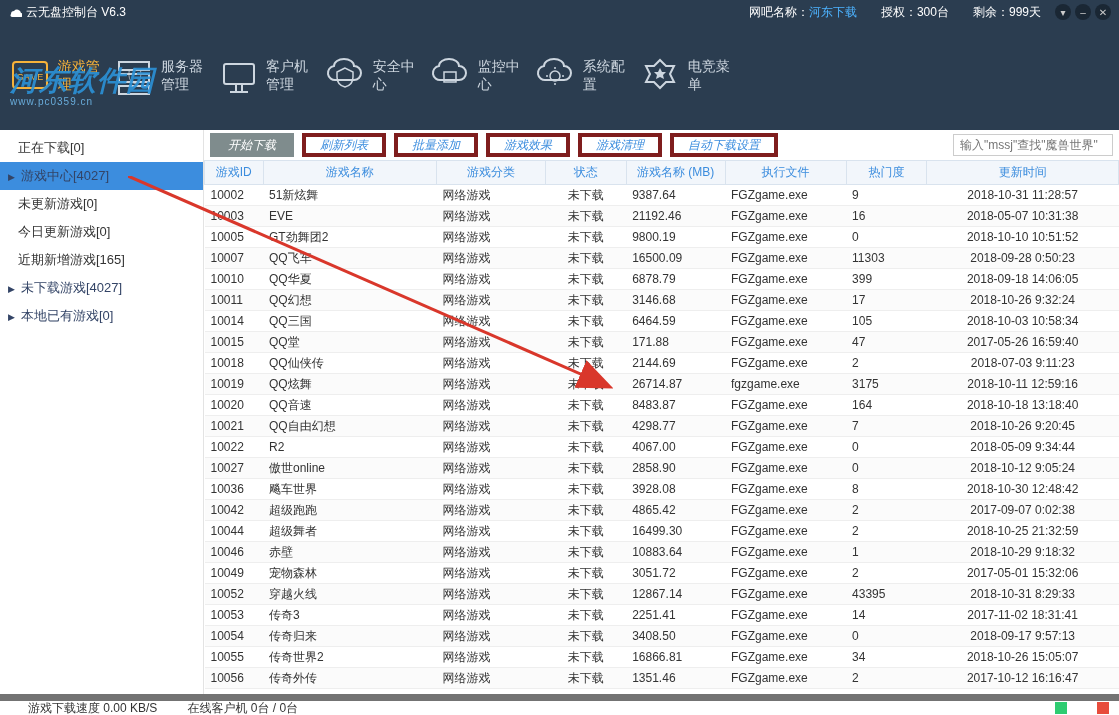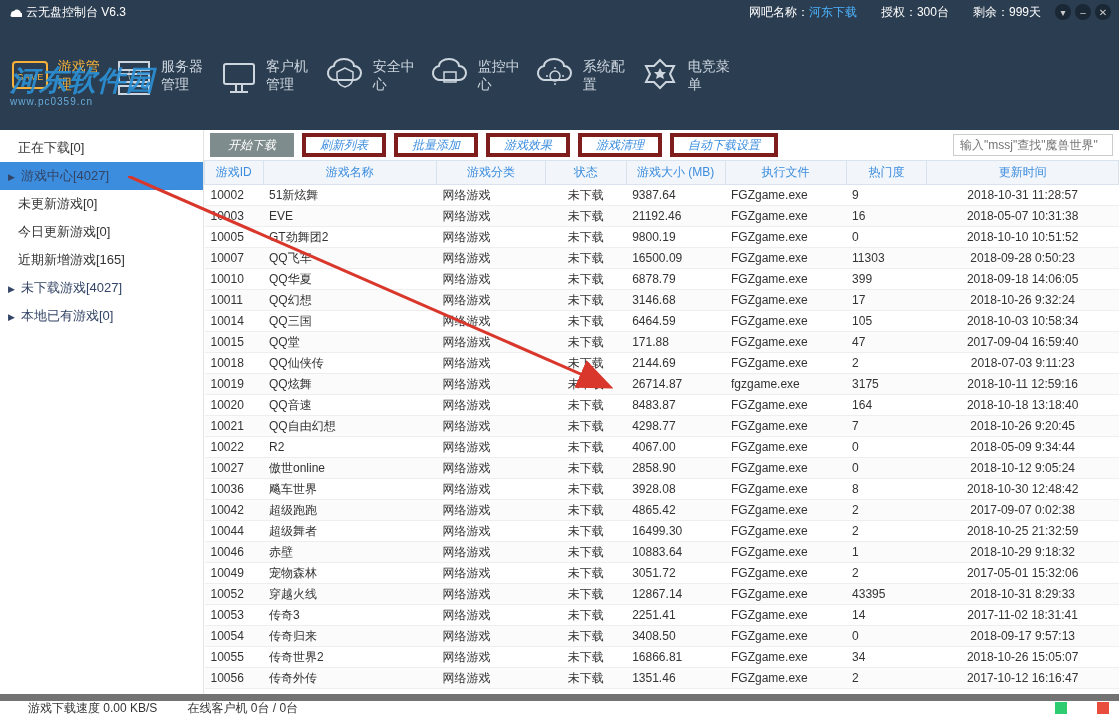--- a/index.html
+++ b/index.html
@@ -179,21 +179,21 @@
             <col class="c-exe">
             <col class="c-hot">
             <col class="c-time">
           </colgroup>
         <thead>
             <tr>
           <th>游戏ID</th>
           <th>游戏名称</th>
           <th>游戏分类</th>
           <th>状态</th>
-          <th>游戏大小 (MB)</th>
+          <th>游戏名称 (MB)</th>
           <th>执行文件</th>
           <th>热门度</th>
           <th>更新时间</th>
         </tr>
           </thead>
         <tbody id="tb">
             <tr>
               <td class="c-id">10002</td>
               <td class="c-name">51新炫舞</td>
               <td class="c-cat">网络游戏</td>
@@ -264,21 +264,21 @@
               <td class="c-time">2018-10-03 10:58:34</td>
             </tr>
             <tr>
               <td class="c-id">10015</td>
               <td class="c-name">QQ堂</td>
               <td class="c-cat">网络游戏</td>
               <td class="c-st">未下载</td>
               <td class="c-size">171.88</td>
               <td class="c-exe">FGZgame.exe</td>
               <td class="c-hot">47</td>
-              <td class="c-time">2017-09-04 16:59:40</td>
+              <td class="c-time">2017-05-26 16:59:40</td>
             </tr>
             <tr>
               <td class="c-id">10018</td>
               <td class="c-name">QQ仙侠传</td>
               <td class="c-cat">网络游戏</td>
               <td class="c-st">未下载</td>
               <td class="c-size">2144.69</td>
               <td class="c-exe">FGZgame.exe</td>
               <td class="c-hot">2</td>
               <td class="c-time">2018-07-03 9:11:23</td>

